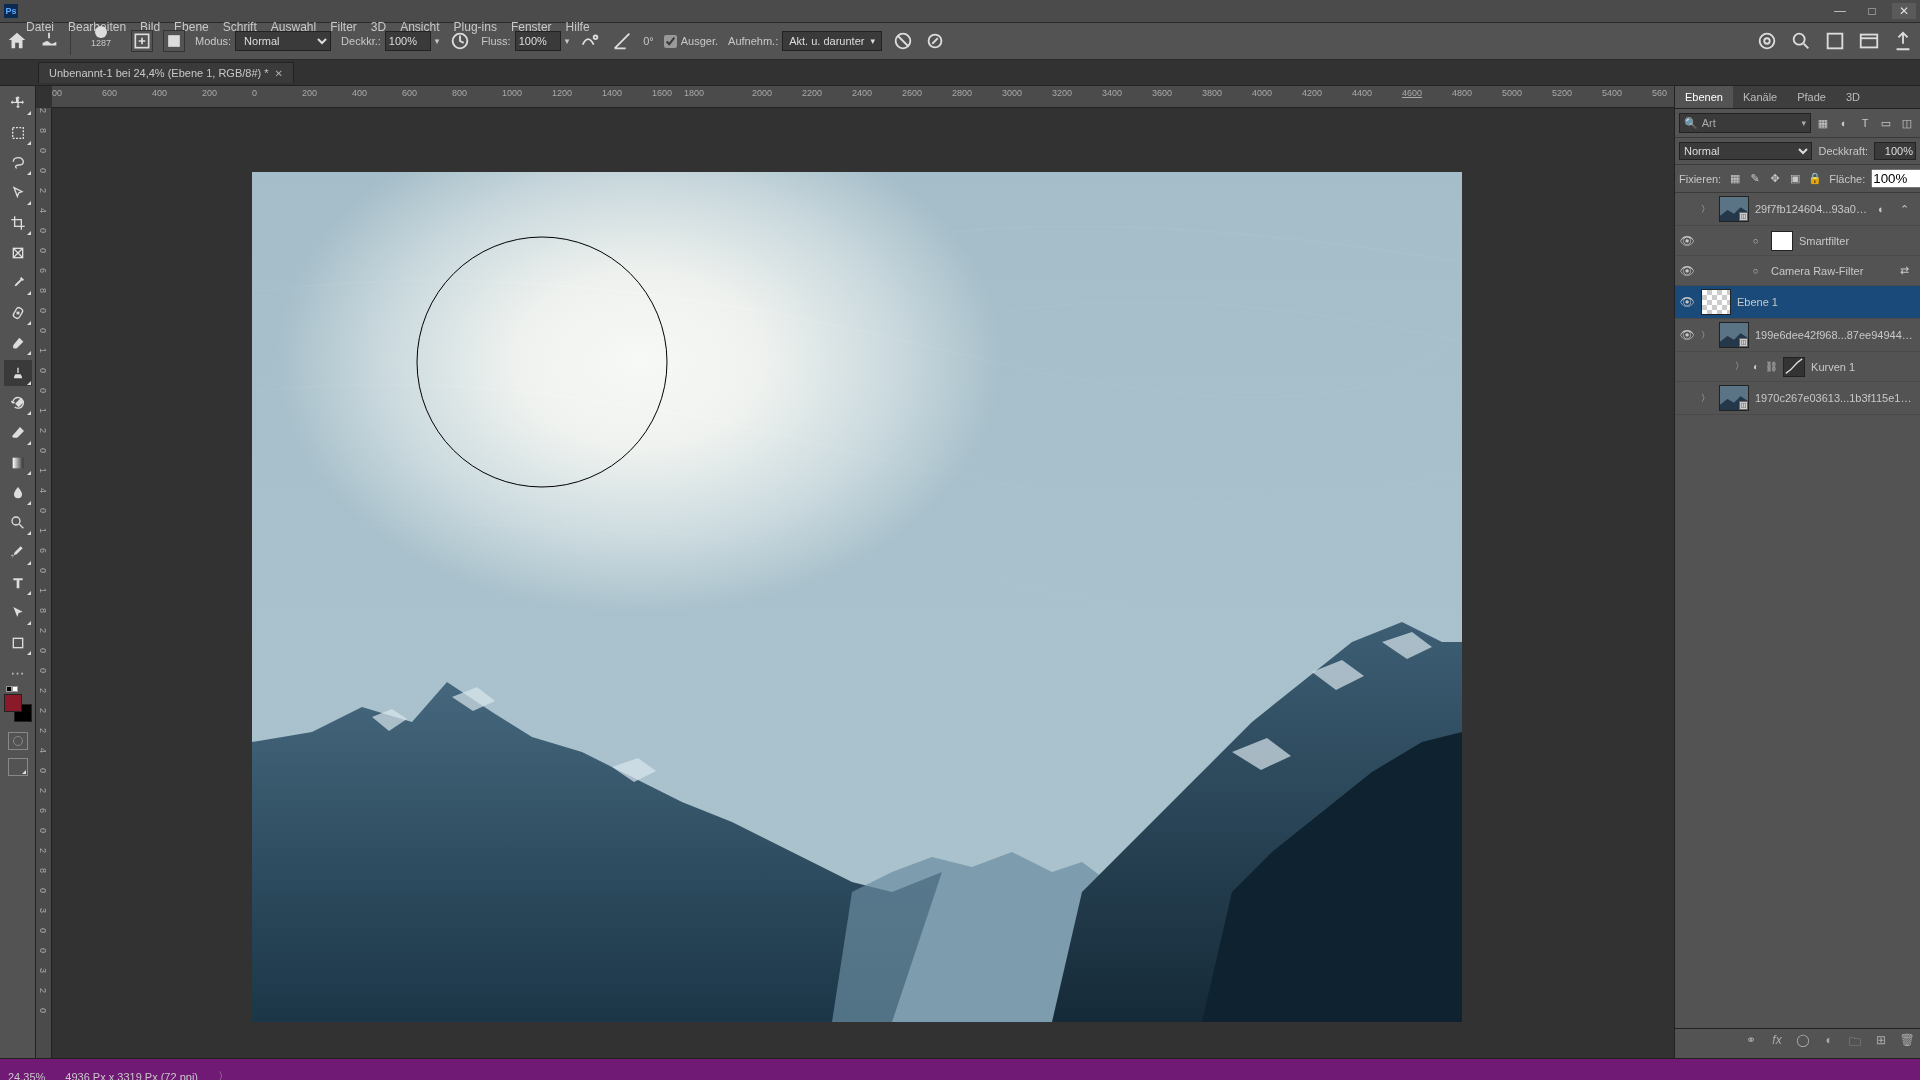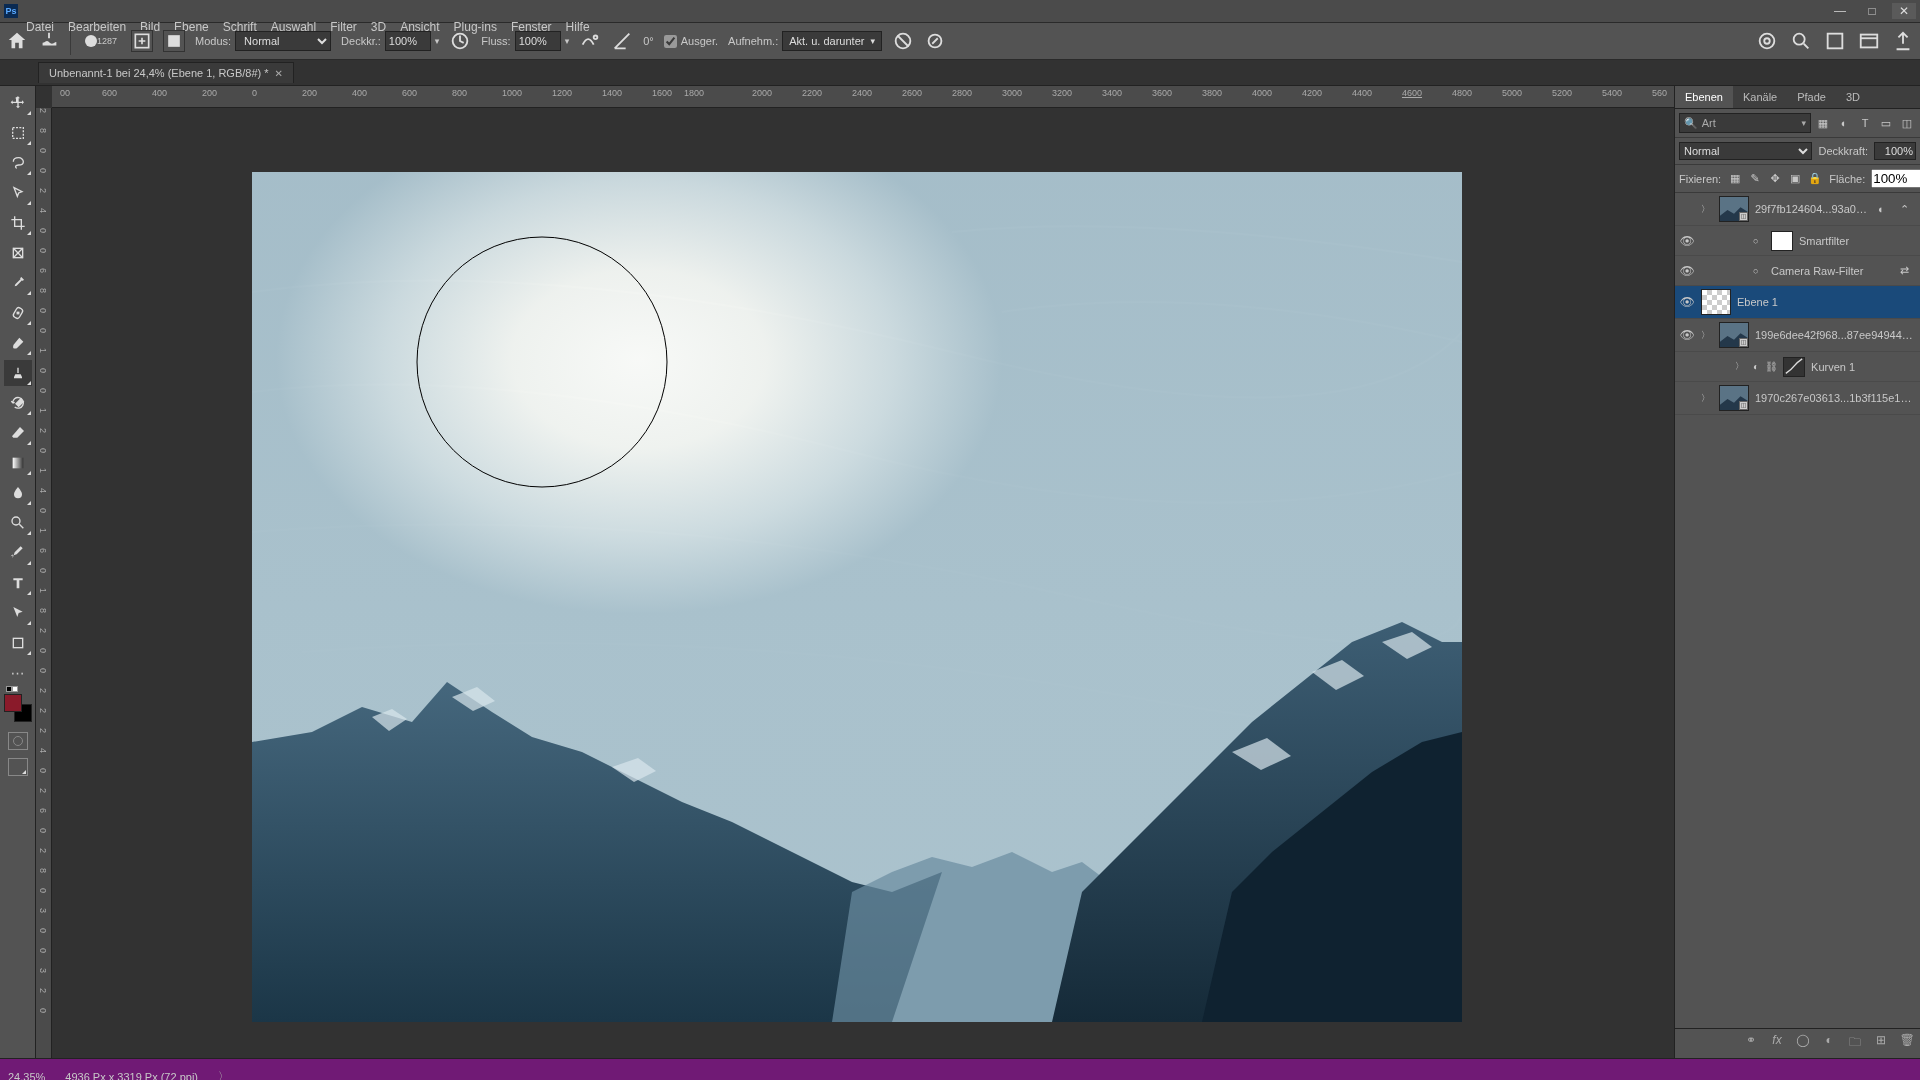--- a/index.html
+++ b/index.html
@@ -10,21 +10,21 @@
 .titlebar .logo { width: 14px; height: 14px; background: #0a2a52; margin-right: 8px; display: flex; align-items: center; justify-content: center; color: #5aa9ff; font-size: 9px; font-weight: bold; }
 .menu { display: flex; gap: 14px; font-size: 12px; }
 .menu span { cursor: default; margin-top: 32px; }
 .wincontrols { margin-left: auto; display: flex; gap: 8px; }
 .wincontrols div { width: 24px; height: 16px; display: flex; align-items: center; justify-content: center; font-size: 12px; }
 .wincontrols .close { background: #5a5a5a; color: #ddd; }
 
 
 .optionsbar { height: 38px; background: #535353; display: flex; align-items: center; padding: 0 6px; gap: 10px; border-top: 1px solid #2a2a2a; border-bottom: 1px solid #2a2a2a; font-size: 11px; }
 .optionsbar .iconbox { width: 22px; height: 22px; display: flex; align-items: center; justify-content: center; }
-.optionsbar .brush-preview { width: 40px; height: 30px; display: flex; flex-direction: row; align-items: center; justify-content: center; font-size: 9px; }
+.optionsbar .brush-preview { width: 40px; height: 30px; display: flex; flex-direction: column; align-items: center; font-size: 9px; }
 .optionsbar .brush-preview .circ { width: 12px; height: 12px; background: #ddd; border-radius: 50%; }
 .optionsbar select, .optionsbar .selectlike { background: #3a3a3a; color: #ddd; border: 1px solid #222; height: 20px; padding: 0 4px; font-size: 11px; }
 .optionsbar .field { display: flex; align-items: center; gap: 4px; }
 .optionsbar input[type=text] { background: #3a3a3a; color: #ddd; border: 1px solid #222; height: 20px; width: 46px; font-size: 11px; padding: 0 3px; }
 .optionsbar input[type=checkbox] { accent-color: #999; }
 .optionsbar .right { margin-left: auto; display: flex; gap: 12px; align-items: center; }
 
 
 .doctabs { height: 26px; background: #323232; border-bottom: 1px solid #222; display: flex; align-items: center; padding-left: 38px; font-size: 11px; }
 .doctab { background: #3a3a3a; padding: 4px 10px; border-top: 1px solid #222; border-left: 1px solid #222; border-right: 1px solid #222; display: flex; align-items: center; gap: 6px; }
@@ -386,21 +386,21 @@
     <div class="qmask">
         <div class="inner"></div>
       </div>
     <div class="screenmode">
         <div class="tri"></div>
       </div>
   </div>
 
   <div class="workarea">
     <div class="hruler" id="hruler">
-        <div class="tick" style="left: 8px;">00</div>
+        <div class="tick" style="left: 0px;">00</div>
         <div class="tick" style="left: 50px;">600</div>
         <div class="tick" style="left: 100px;">400</div>
         <div class="tick" style="left: 150px;">200</div>
         <div class="tick" style="left: 200px;">0</div>
         <div class="tick" style="left: 250px;">200</div>
         <div class="tick" style="left: 300px;">400</div>
         <div class="tick" style="left: 350px;">600</div>
         <div class="tick" style="left: 400px;">800</div>
         <div class="tick" style="left: 450px;">1000</div>
         <div class="tick" style="left: 500px;">1200</div>

